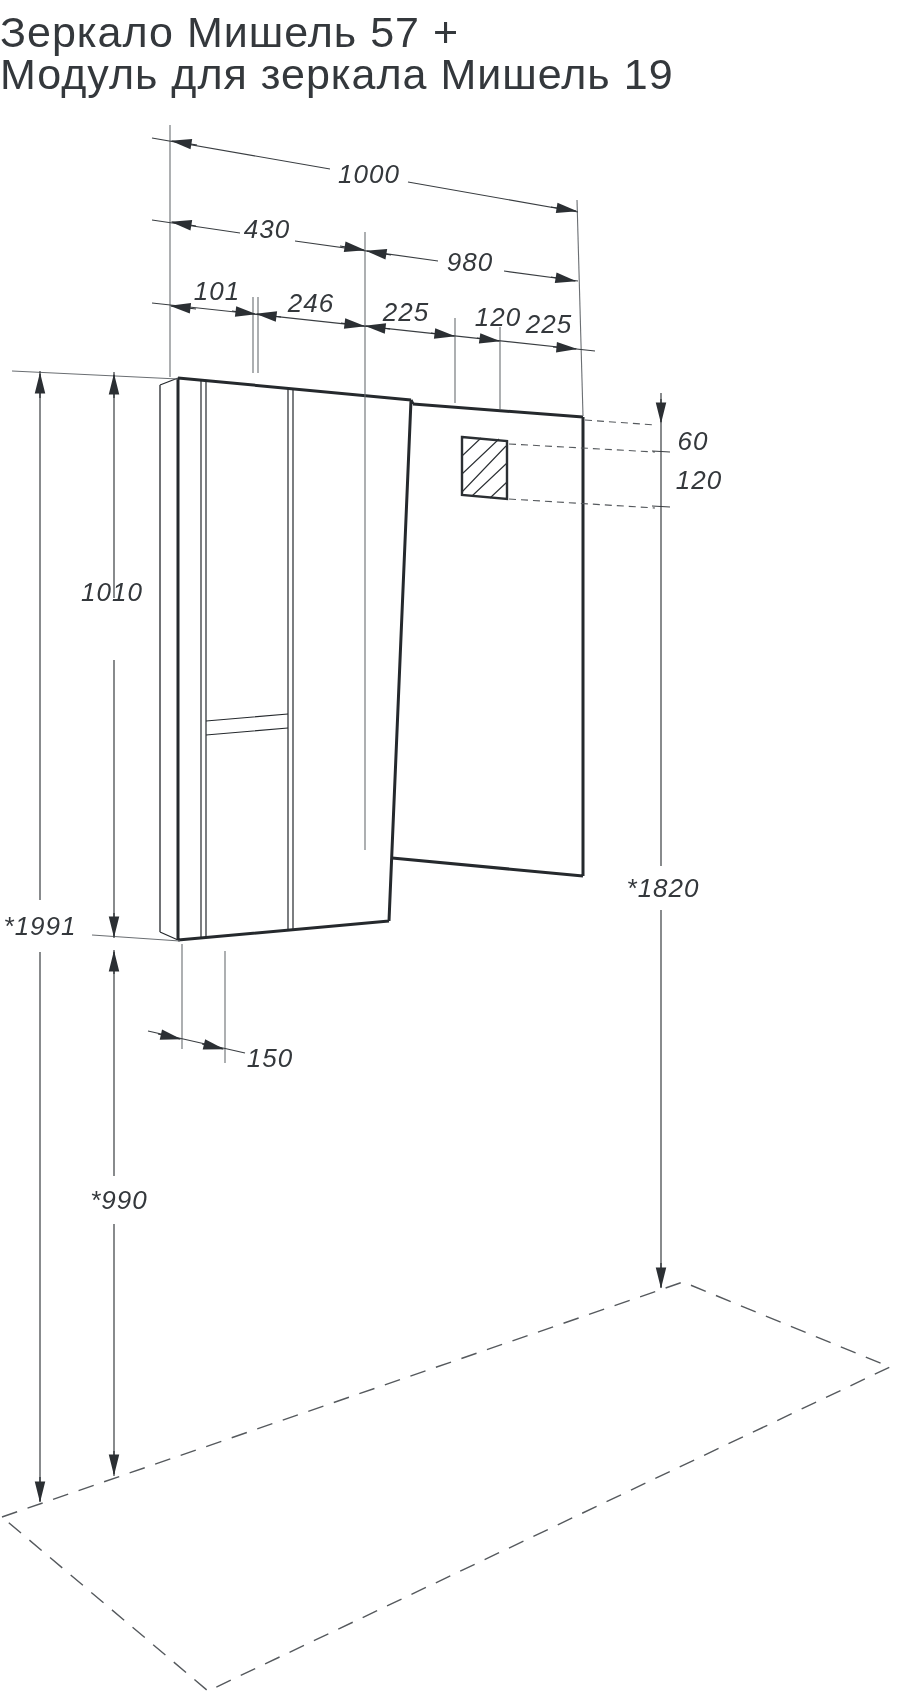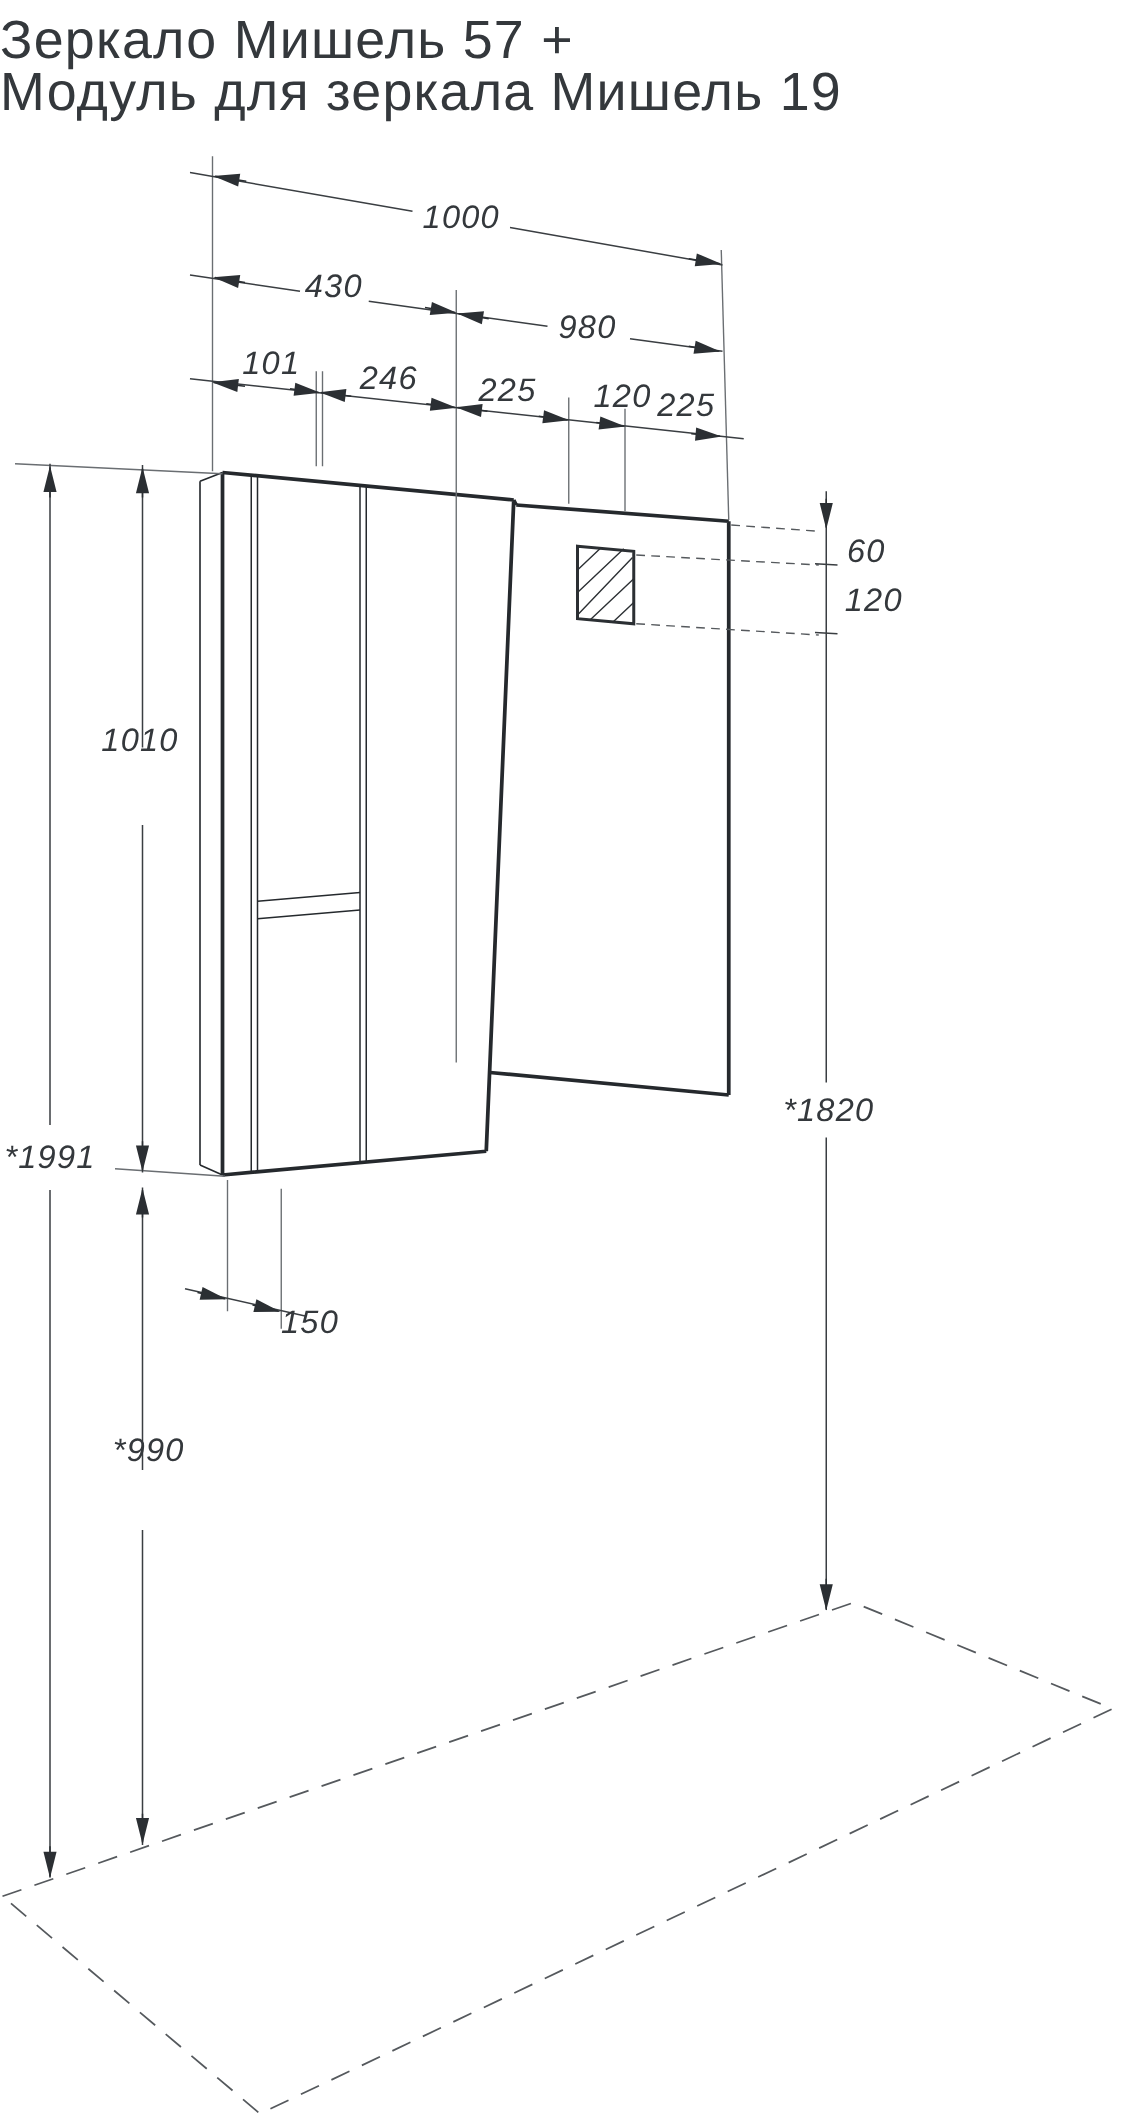--- a/index.html
+++ b/index.html
@@ -153,16 +153,16 @@
   <span class="dim" style="left:406px;top:312px">225</span>
   <span class="dim" style="left:498px;top:317px">120</span>
   <span class="dim" style="left:549px;top:324px">225</span>
 
   <span class="dim" style="left:693px;top:441px">60</span>
   <span class="dim" style="left:699px;top:480px">120</span>
 
   <span class="dim" style="left:112px;top:592px">1010</span>
   <span class="dim" style="left:40px;top:926px">*1991</span>
   <span class="dim" style="left:663px;top:888px">*1820</span>
-  <span class="dim" style="left:248px;top:1058px">150</span>
-  <span class="dim" style="left:119px;top:1160px">*990</span>
+  <span class="dim" style="left:270px;top:1058px">150</span>
+  <span class="dim" style="left:119px;top:1200px">*990</span>
 
 </div>
 
 </body></html>

